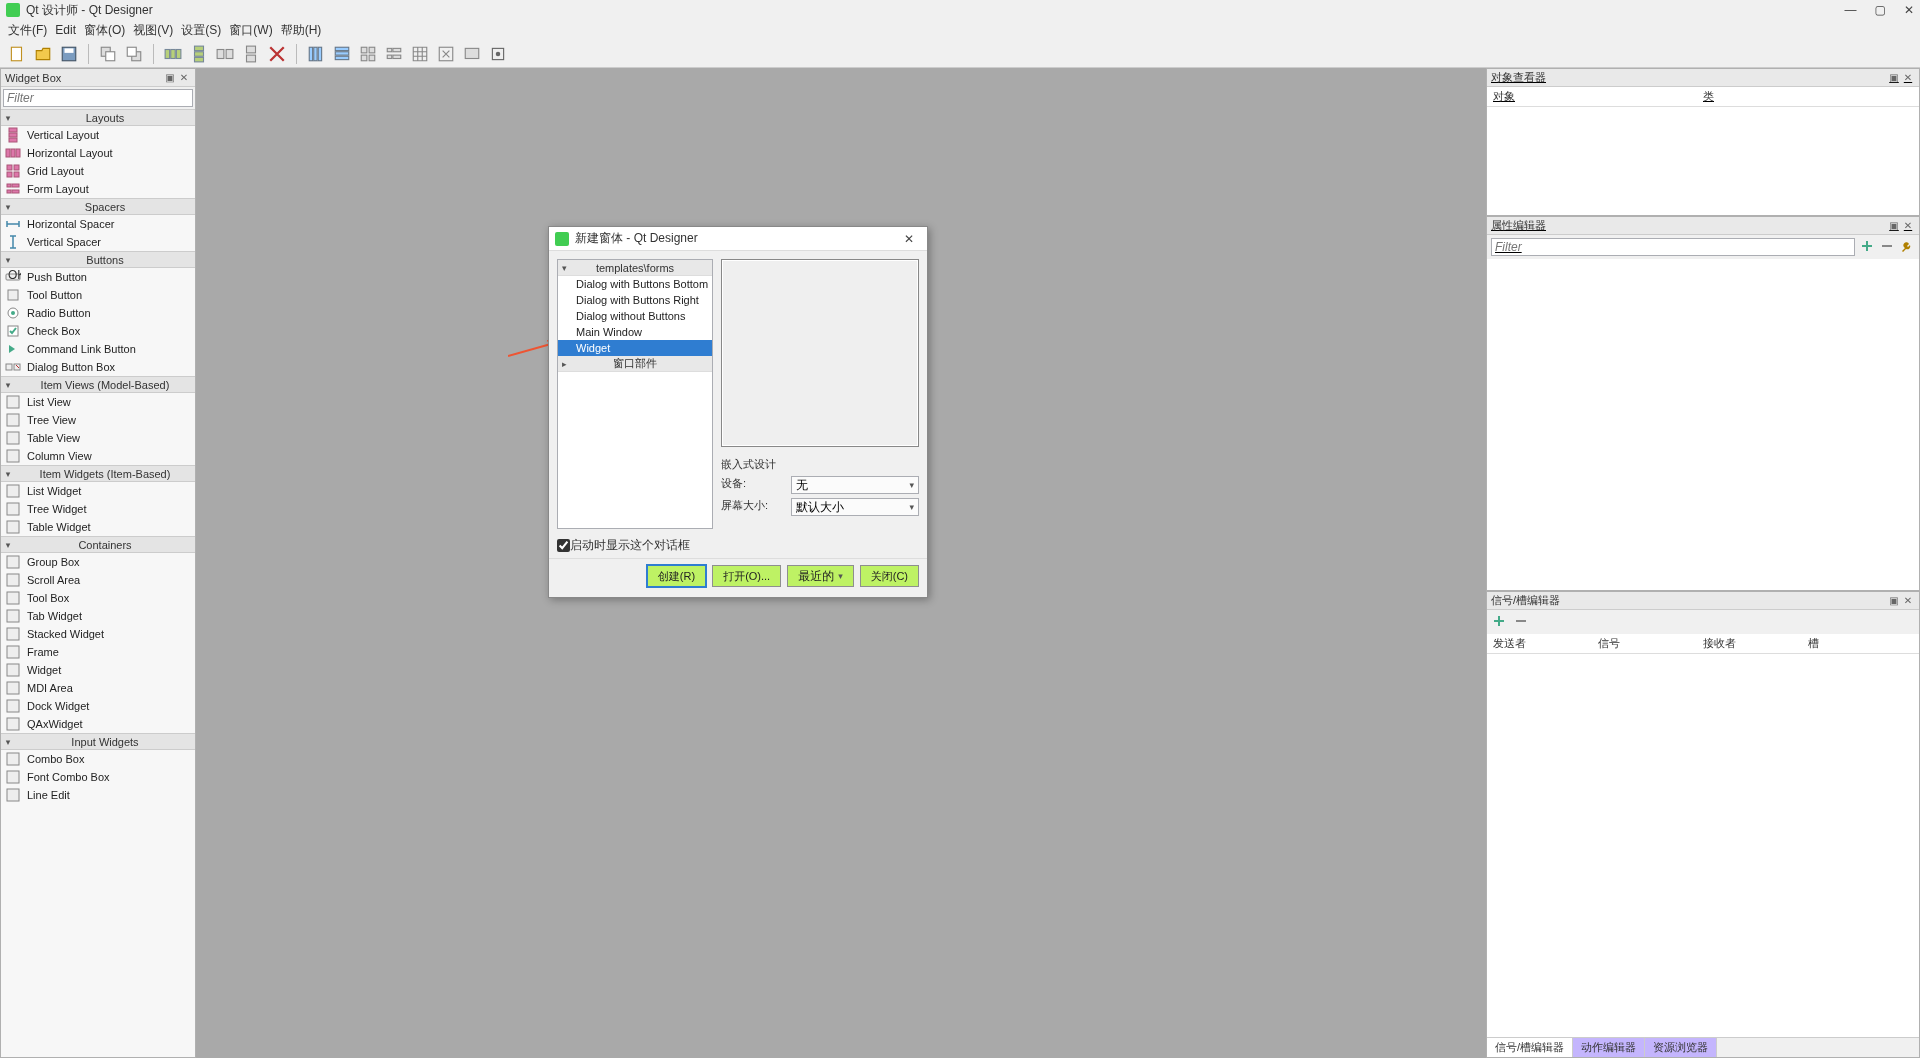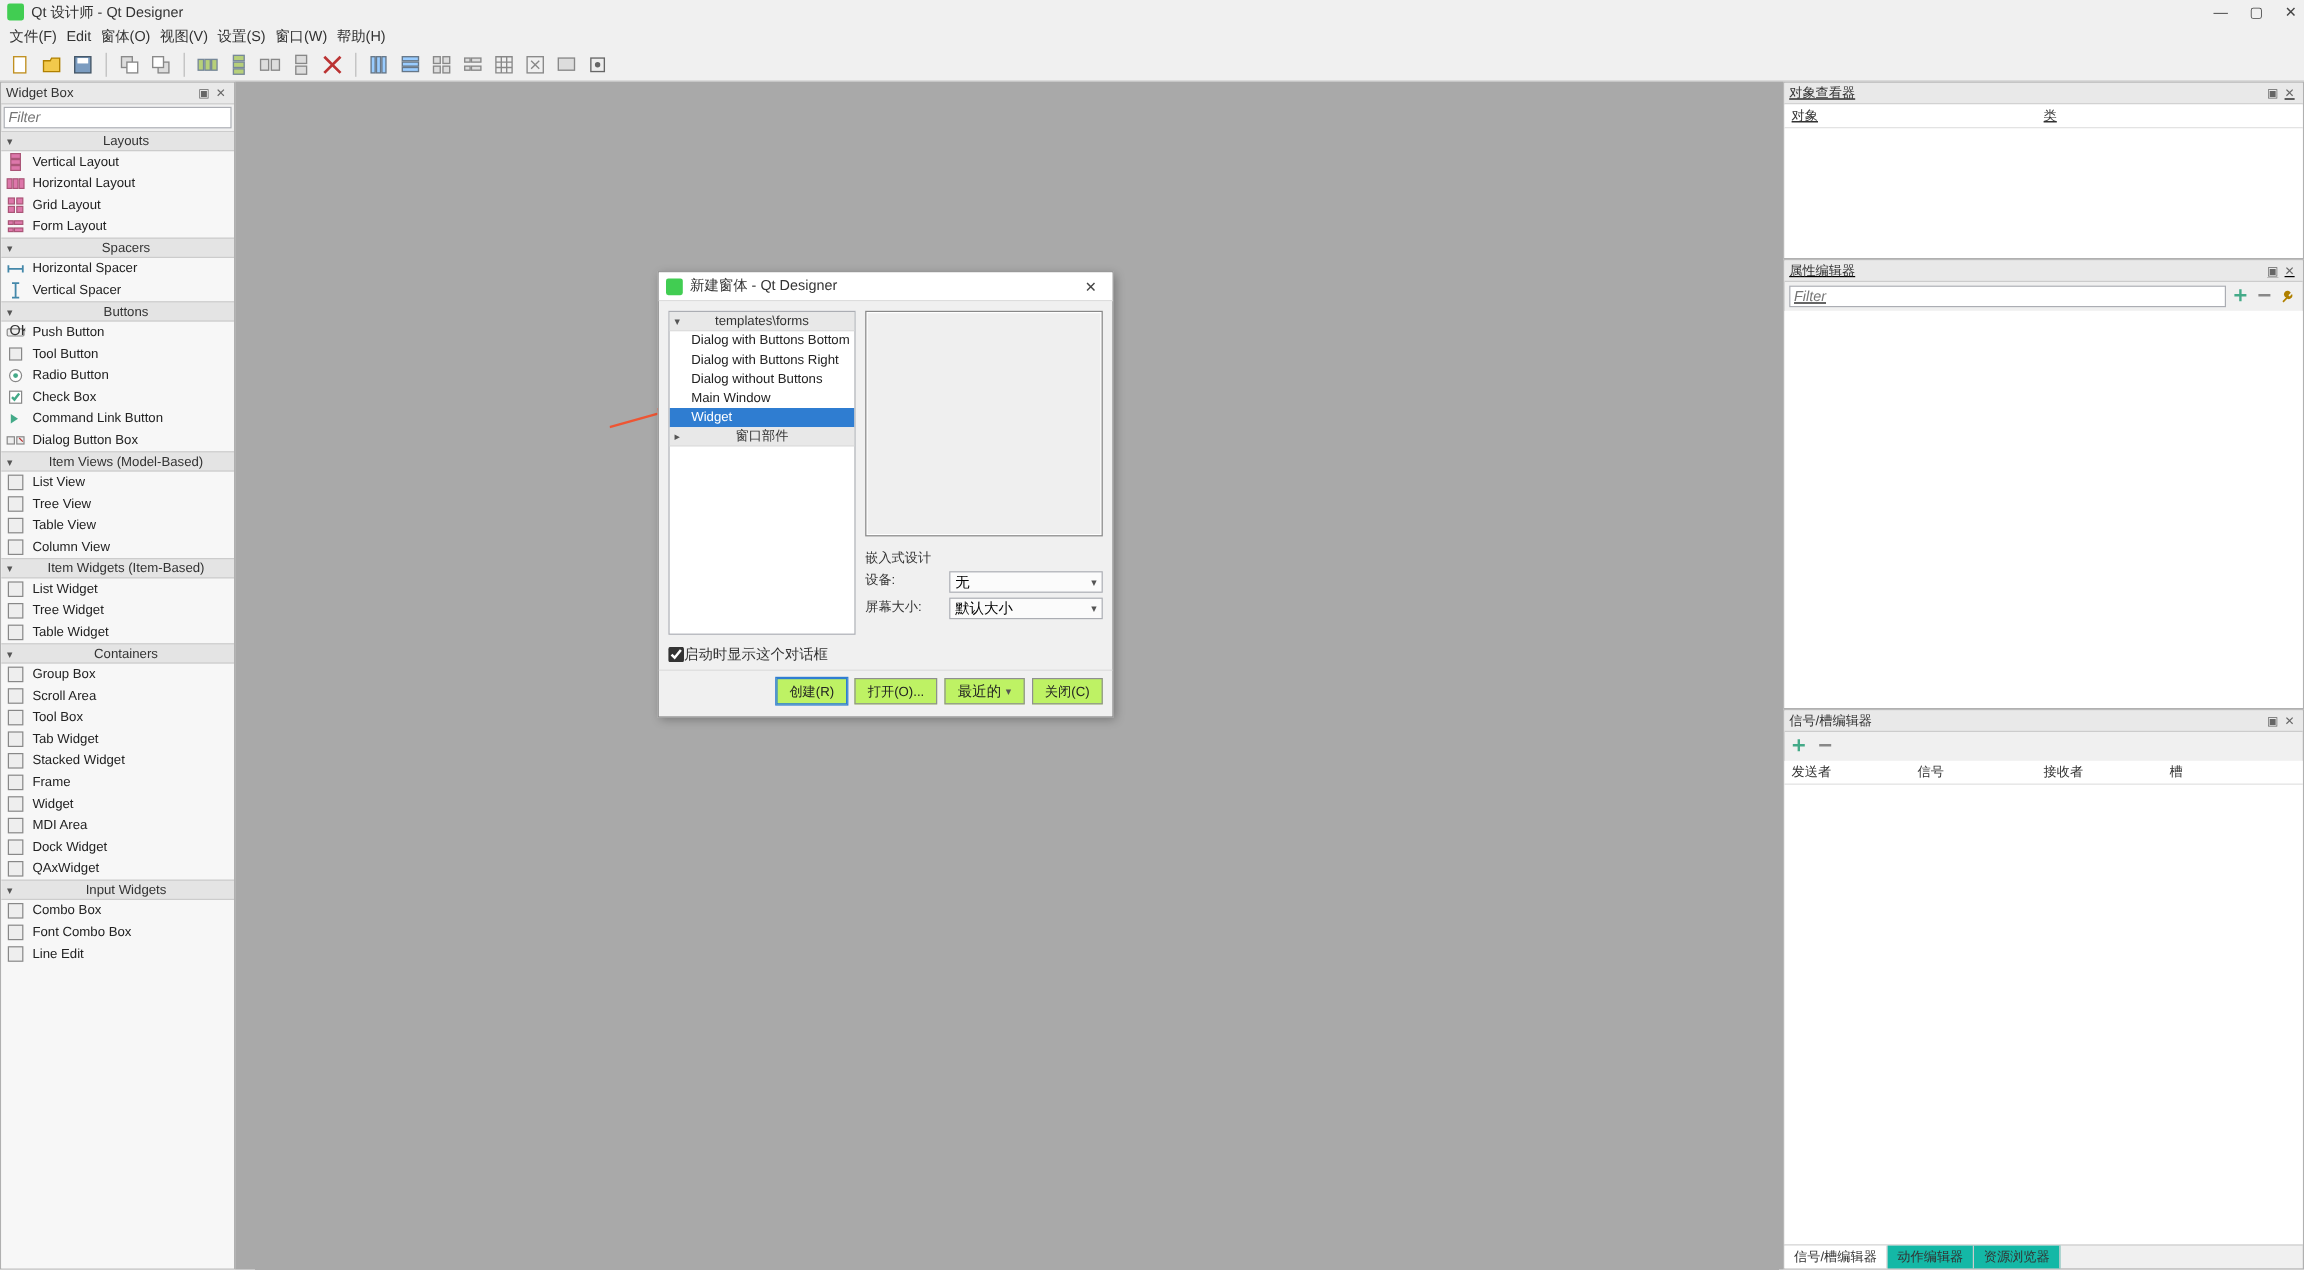--- a/index.html
+++ b/index.html
@@ -52,21 +52,21 @@
 .prop-head .c1 { width: 120px; }
 .prop-head .c2 { flex: 1; }
 .prop-body { flex: 1; background: #fff; }
 
 .sig-editor { flex: 1; }
 .sig-tools { height: 24px; display: flex; align-items: center; padding: 2px 4px; gap: 6px; }
 .sig-head { display: flex; padding: 2px 6px; background: #fff; border-bottom: 1px solid #ddd; }
 .sig-head .col { flex: 1; color: #333; font-size: 11px; }
 .sig-body { flex: 1; background: #fff; }
 .tabs { display: flex; height: 20px; border-top: 1px solid #ccc; }
-.tabs .tab { padding: 2px 8px; color: #333; font-size: 11px; border-right: 1px solid #ccc; background: #14b8a6; }
+.tabs .tab { padding: 2px 8px; color: #333; font-size: 11px; border-right: 1px solid #ccc; background: #c4b5fd; }
 .tabs .tab.active { background: #fff; }
 
 
 .backdrop-arrow { position: absolute; left: 508px; top: 340px; pointer-events: none; }
 .dialog { position: absolute; left: 548px; top: 226px; width: 380px; background: #f0f0f0; border: 1px solid #888; box-shadow: 2px 2px 8px rgba(0,0,0,.3); }
 .dlg-title { height: 24px; display: flex; align-items: center; padding: 0 6px; background: #fff; border-bottom: 1px solid #ddd; }
 .dlg-title .app-icon { width: 14px; height: 14px; background: #41cd52; margin-right: 6px; border-radius: 2px; }
 .dlg-title .t { flex: 1; color: #333; font-size: 12px; }
 .dlg-title .x { width: 24px; text-align: center; color: #444; }
 .dlg-body { display: flex; padding: 8px; gap: 8px; }

